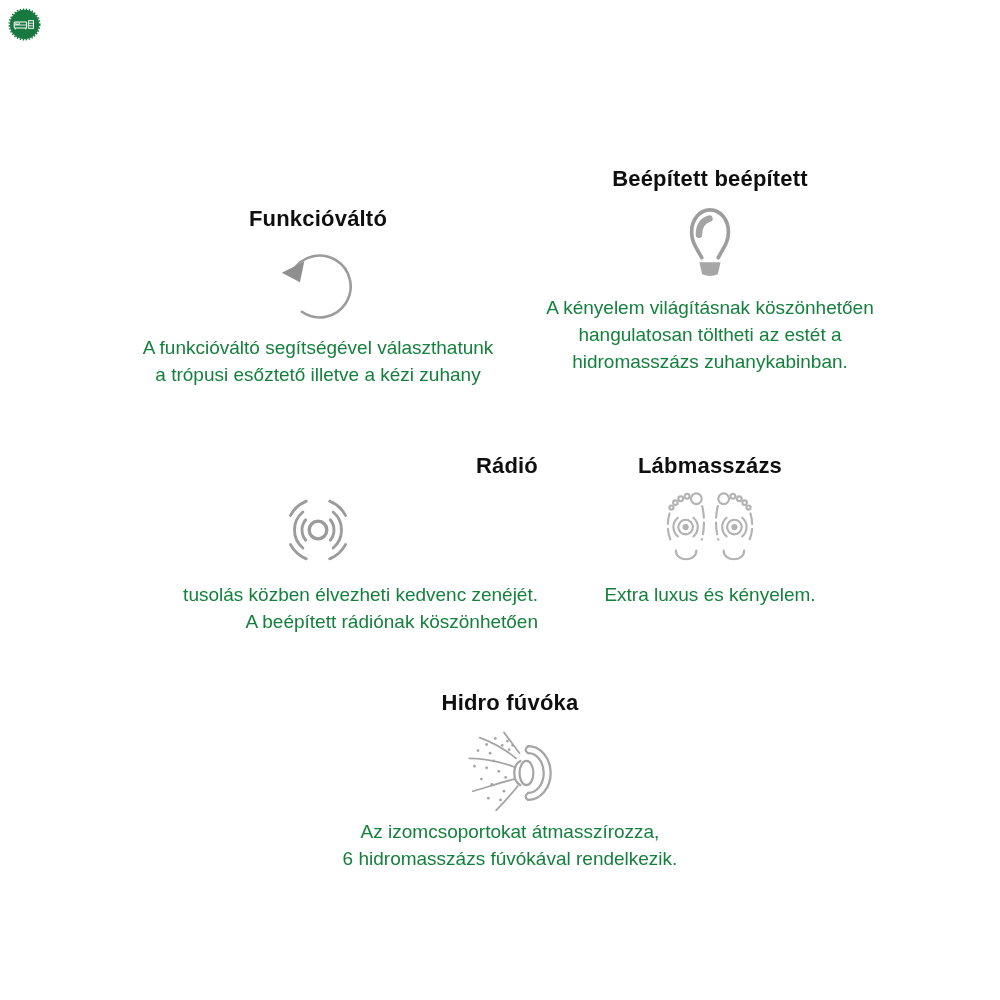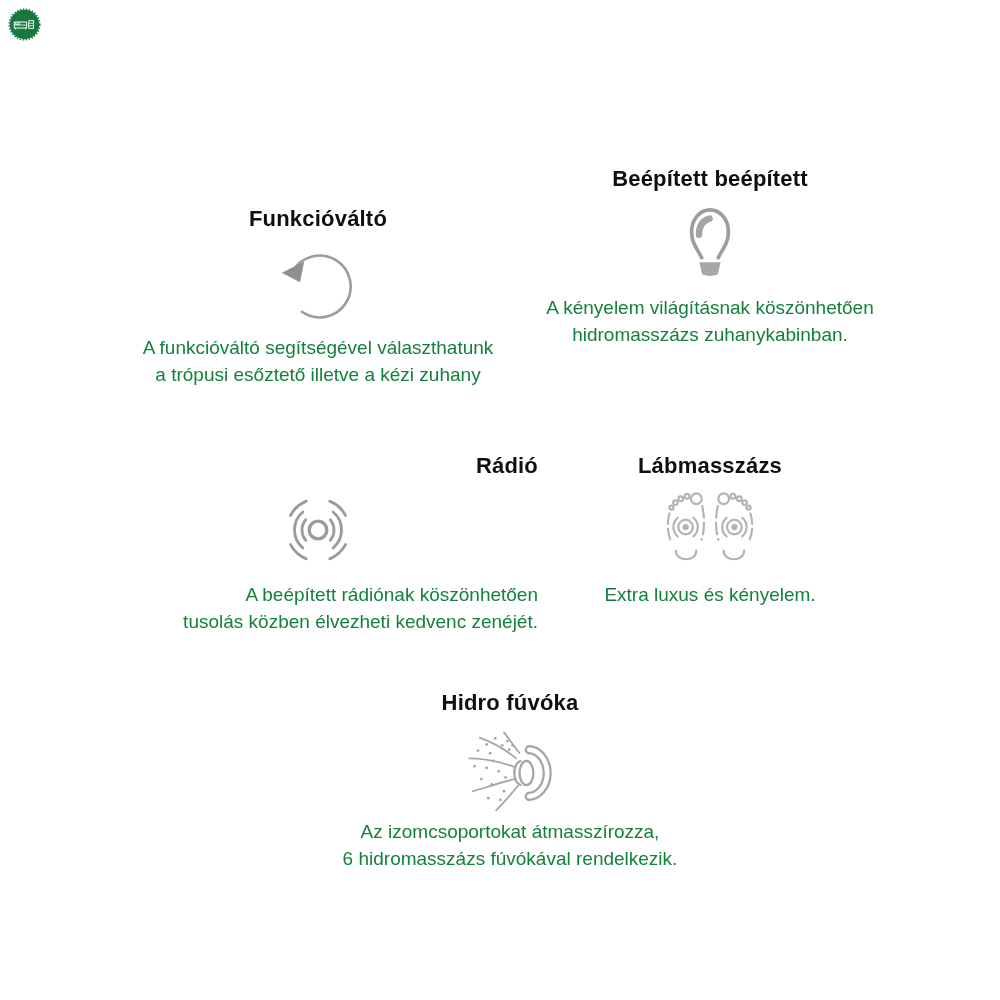--- a/index.html
+++ b/index.html
@@ -82,20 +82,21 @@
   <h2>Beépített beépített</h2>
   <div class="icon-wrap">
     <svg viewBox="0 0 100 100" width="92" height="92">
       <path d="M 41 66 C 36 56 30 50 30 38 C 30 24 39 14 50 14 C 61 14 70 24 70 38 C 70 50 64 56 59 66" fill="none" stroke="#9d9d9d" stroke-width="4" stroke-linecap="round"></path>
       <path d="M 38 41 C 38 31 42 25.5 49.5 23.5" fill="none" stroke="#a4a4a4" stroke-width="7" stroke-linecap="round"></path>
       <path d="M 38.5 71 L 61.5 71 L 58.5 84 Q 50 87.5 41.5 84 Z" fill="#a6a6a6"></path>
     </svg>
   </div>
   <p>
     <span>A kényelem világításnak köszönhetően</span>
+    <span>hangulatosan töltheti az estét a</span>
     <span>hidromasszázs zuhanykabinban.</span>
   </p>
 </section>
 
 <section class="feature" id="f3">
   <h2>Rádió</h2>
   <div class="icon-wrap">
     <svg viewBox="0 0 100 100" width="84" height="84">
       <g fill="none" stroke="#9b9b9b" stroke-width="3.4" stroke-linecap="round">
         <circle cx="50" cy="50" r="10.5" stroke-width="4"></circle>
@@ -104,22 +105,22 @@
         <path d="M 36.1 15.7 A 37 37 0 0 0 17.3 32.6"></path>
         <path d="M 17.3 67.4 A 37 37 0 0 0 36.1 84.3"></path>
         <path d="M 64.6 37.8 A 19 19 0 0 1 64.6 62.2"></path>
         <path d="M 68 28.6 A 28 28 0 0 1 68 71.4"></path>
         <path d="M 63.9 15.7 A 37 37 0 0 1 82.7 32.6"></path>
         <path d="M 82.7 67.4 A 37 37 0 0 1 63.9 84.3"></path>
       </g>
     </svg>
   </div>
   <p>
+    <span>tusolás közben élvezheti kedvenc zenéjét.</span>
     <span>A beépített rádiónak köszönhetően</span>
-    <span>tusolás közben élvezheti kedvenc zenéjét.</span>
   </p>
 </section>
 
 <section class="feature" id="f4">
   <h2>Lábmasszázs</h2>
   <div class="icon-wrap">
     <svg viewBox="0 0 90 82" width="88" height="80">
       <g fill="none" stroke="#b3b3b3" stroke-width="2.2" stroke-linecap="round">
 
         <g>

